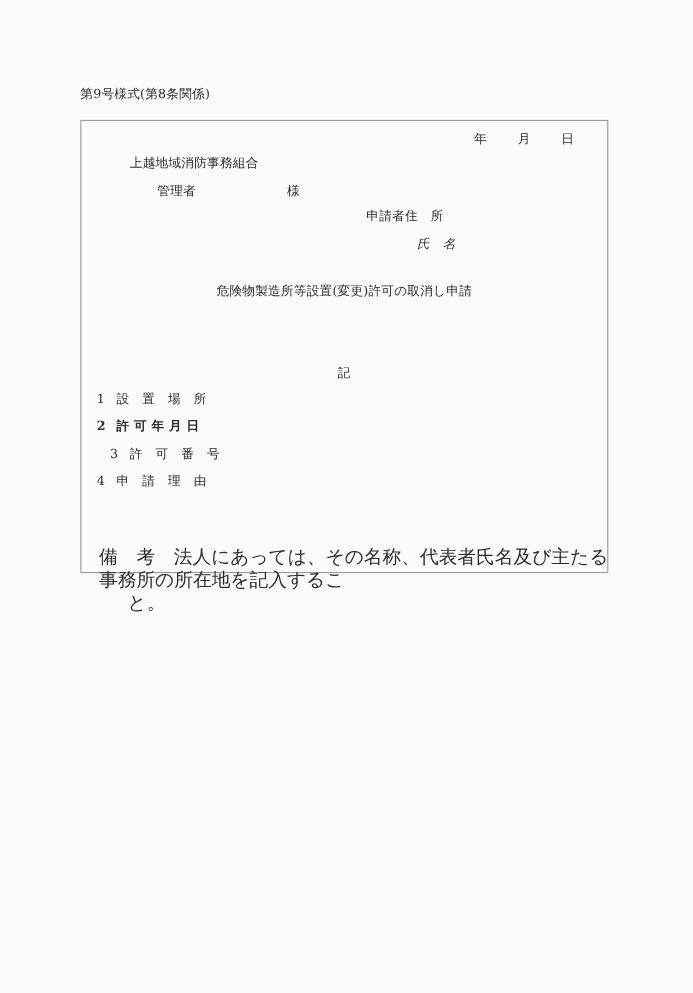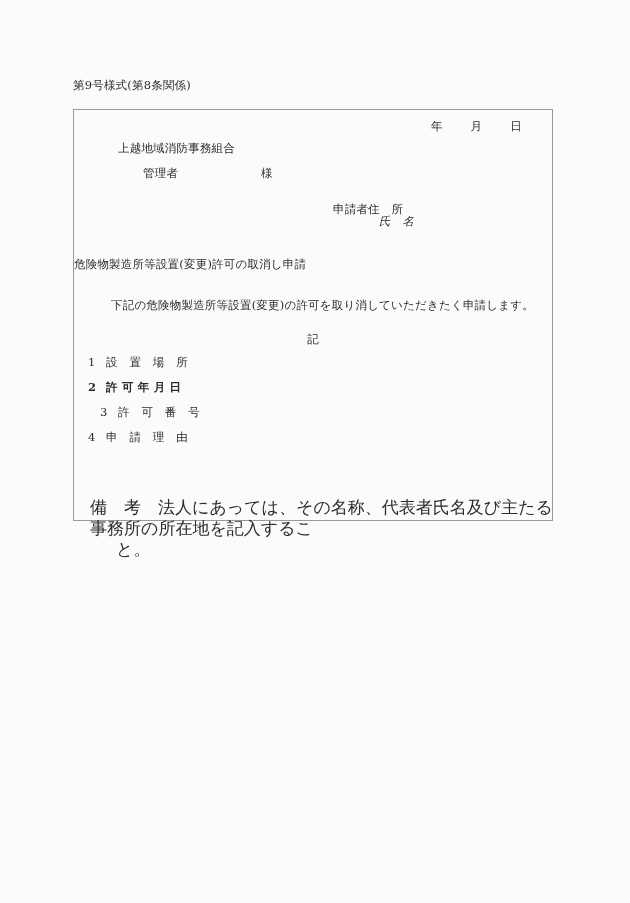--- a/index.html
+++ b/index.html
@@ -58,28 +58,29 @@
   }
   .date-line .seg { display: inline-block; }
   .date-line .seg + .seg { margin-left: 28px; }
 
   
   .org-name  { left: 44px;  top: 31px; }
   .org-role  { left: 69px;  top: 56px; }
   .org-sama  { left: 187px; top: 56px; }
 
   
-  .appl-addr { left: 259px; top: 79px; margin-top: 13px; }
+  .appl-addr { left: 259px; top: 79px; }
   .appl-name { left: 305px; top: 104px; font-style: italic; }
 
   
   .doc-title {
     left: 0;
     right: 0;
     top: 147px;
+    text-align: center;
     white-space: nowrap;
   }
 
   
   .body-text {
     left: 37px;
     top: 188px;
     font-size: 11.5px;
   }
 
@@ -144,21 +145,20 @@
     <div class="row org-role">管理者</div>
 
     <div class="row org-sama">様</div>
 
     <div class="row appl-addr">申請者住　所</div>
 
     <div class="row appl-name">氏　名</div>
 
     <div class="row doc-title">危険物製造所等設置(変更)許可の取消し申請</div>
 
-    <div class="row body-text">下記の危険物製造所等設置(変更)の許可を取り消していただきたく申請します。</div>
 
     <div class="row ki-mark">記</div>
 
     <div class="row item item-1">
       <span class="num">1</span><span class="label">設　置　場　所</span>
     </div>
 
     <div class="row item item-2">
       <span class="num">2</span><span class="label">許 可 年 月 日</span>
     </div>

